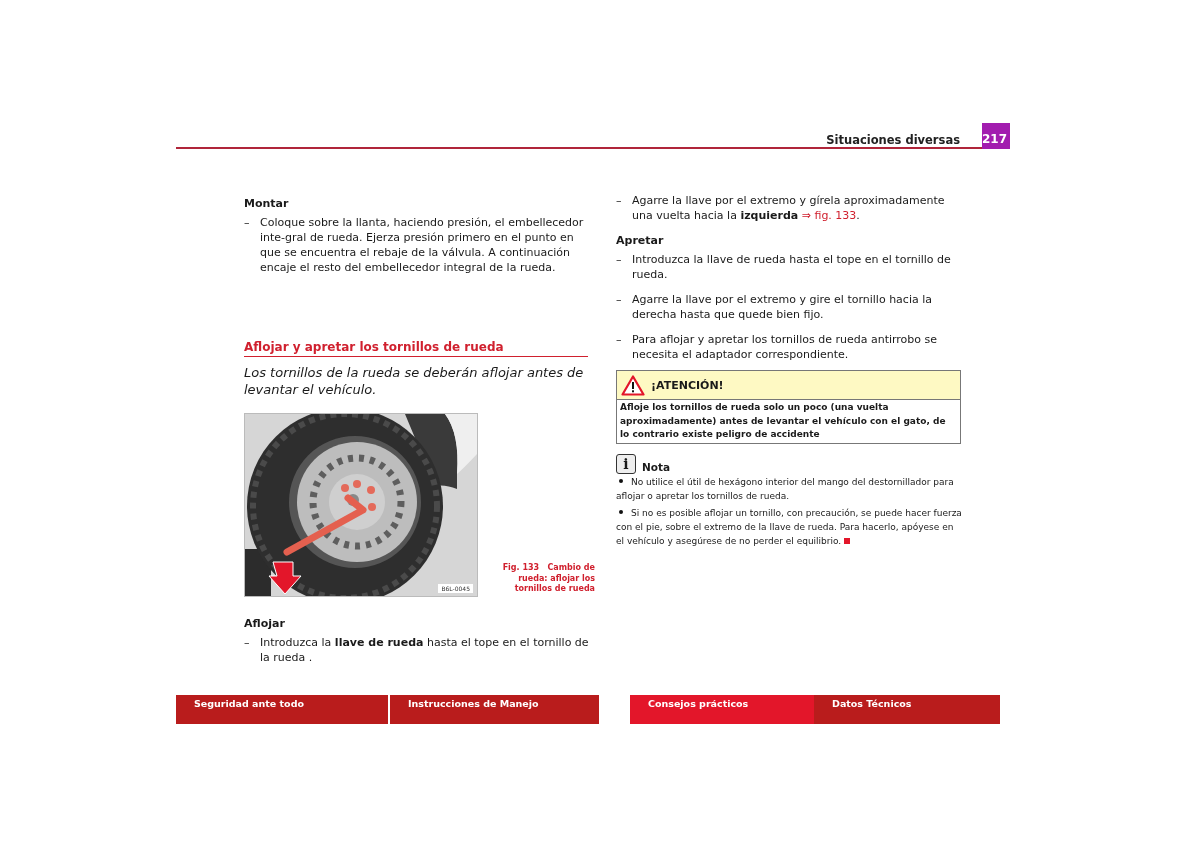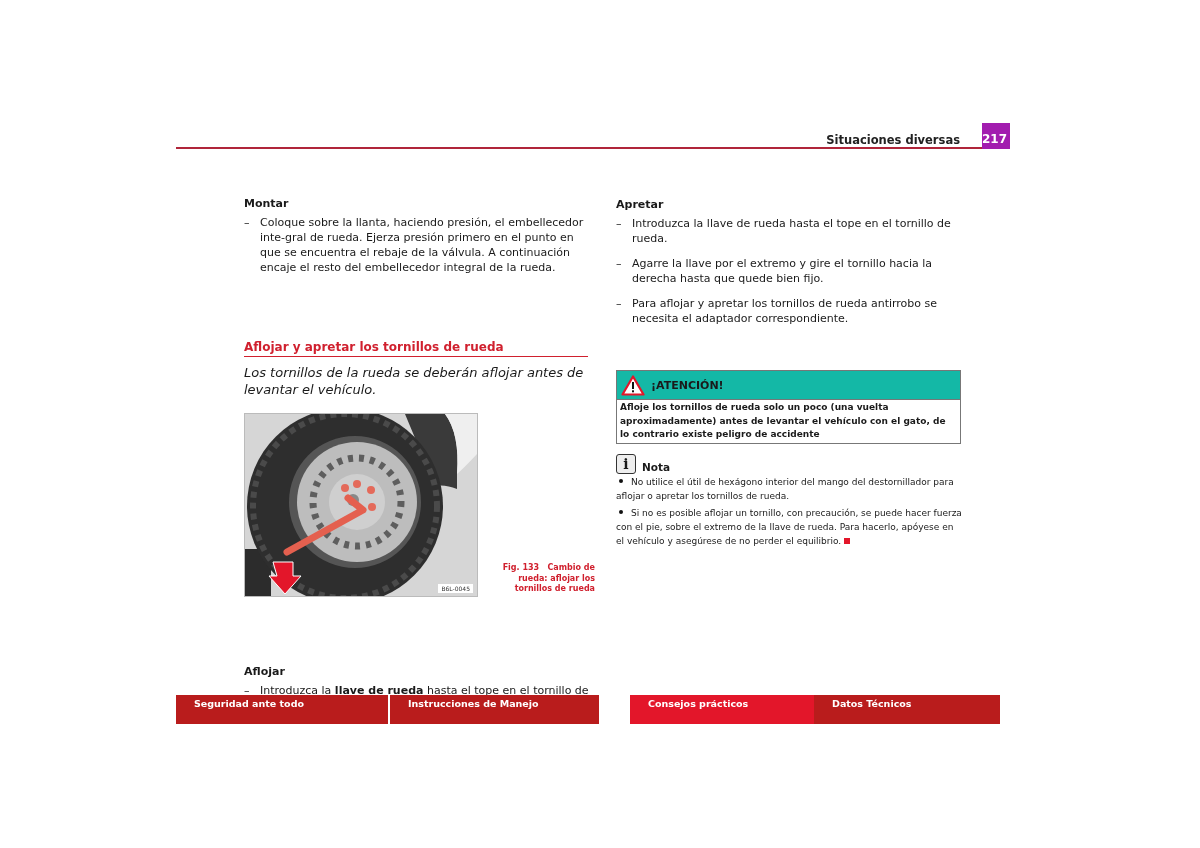--- a/index.html
+++ b/index.html
@@ -22,21 +22,21 @@
   .red { color:#d0202e; }
   .sec-title { left:244px; top:340px; width:344px; font-size:12px; font-weight:bold; color:#d0202e;
                border-bottom:1.5px solid #d0202e; padding-bottom:2px; }
   .lead { left:244px; top:364px; width:348px; font-size:13px; line-height:17px; font-style:italic; }
   
   .fig { left:244px; top:413px; width:232px; height:182px; background:#d9d9d9; border:1px solid #bbb; overflow:hidden; }
   .fig-tag { position:absolute; right:4px; bottom:3px; background:#fff; font-size:6px; padding:1px 3px; color:#333; }
   .fig-cap { left:485px; top:563px; width:110px; font-size:8px; line-height:10.5px; font-weight:bold; color:#d0202e;text-align:right; }
   
   .warn { left:616px; top:370px; width:343px; border:1px solid #777; }
-  .warn-head { background:#14b8a6; height:28px; display:flex; align-items:center; padding-left:4px; border-bottom:1px solid #777; }
+  .warn-head { background:#fef9c3; height:28px; display:flex; align-items:center; padding-left:4px; border-bottom:1px solid #777; }
   .warn-title { font-weight:bold; font-size:11px; margin-left:6px; }
   .warn-body { font-size:9px; line-height:13.5px; font-weight:bold; padding:1px 3px 1px 3px; }
   
   .note { left:616px; top:454px; width:346px; font-size:9px; line-height:14px; }
   .note-head { display:flex; align-items:flex-end; margin-bottom:1px; }
   .note-icon { width:18px; height:18px; border:1.5px solid #333; border-radius:3px; background:#eee;
                font-family:"DejaVu Serif", serif; font-weight:bold; font-size:14px; text-align:center; line-height:18px; }
   .note-title { font-weight:bold; font-size:10.5px; margin-left:6px; }
   .note p { margin:0 0 3px 0; }
   .bullet { display:inline-block; width:4px; height:4px; border-radius:50%; background:#111; margin:0 8px 2px 3px; }
@@ -80,26 +80,27 @@
     <path d="M103 84 L118 96 L42 138" fill="none" stroke="#e4604f" stroke-width="7" stroke-linecap="round" stroke-linejoin="round"></path>
     <path d="M28 148 L48 148 L48 162 L56 162 L40 180 L24 162 L32 162 Z" fill="#e3162a" stroke="#fff" stroke-width="1"></path>
   </svg>
   <span class="fig-tag">B6L-0045</span>
 </div>
 <div class="abs fig-cap">
   <span>Fig. 133</span>&nbsp;&nbsp;
   <span>Cambio de rueda: aflojar los tornillos de rueda</span>
 </div>
 
-<div class="abs col col-left" style="top:616px;margin-top:48px;">
+<div class="abs col col-left" style="top:616px;">
   <div class="sub">Aflojar</div>
   <div class="dash"><span>Introduzca la </span><span class="b">llave de rueda</span><span> hasta el tope en el tornillo de la rueda .</span></div>
 </div>
 
 <div class="abs col col-right" style="top:193px;">
+  <div class="dash"><span>Agarre la llave por el extremo y gírela aproximadamente una vuelta hacia la </span><span class="b">izquierda</span> <span class="red">⇒ fig. 133</span><span>.</span></div>
   <div class="sub" style="margin-top:4px;">Apretar</div>
   <div class="dash">Introduzca la llave de rueda hasta el tope en el tornillo de rueda.</div>
   <div class="dash">Agarre la llave por el extremo y gire el tornillo hacia la derecha hasta que quede bien fijo.</div>
   <div class="dash">Para aflojar y apretar los tornillos de rueda antirrobo se necesita el adaptador correspondiente.</div>
 </div>
 
 <div class="abs warn">
   <div class="warn-head">
     <svg width="24" height="21" viewBox="0 0 24 21">
       <path d="M12 1.5 L22.5 19.5 L1.5 19.5 Z" fill="#fff" stroke="#e3162a" stroke-width="2.2" stroke-linejoin="round"></path>

